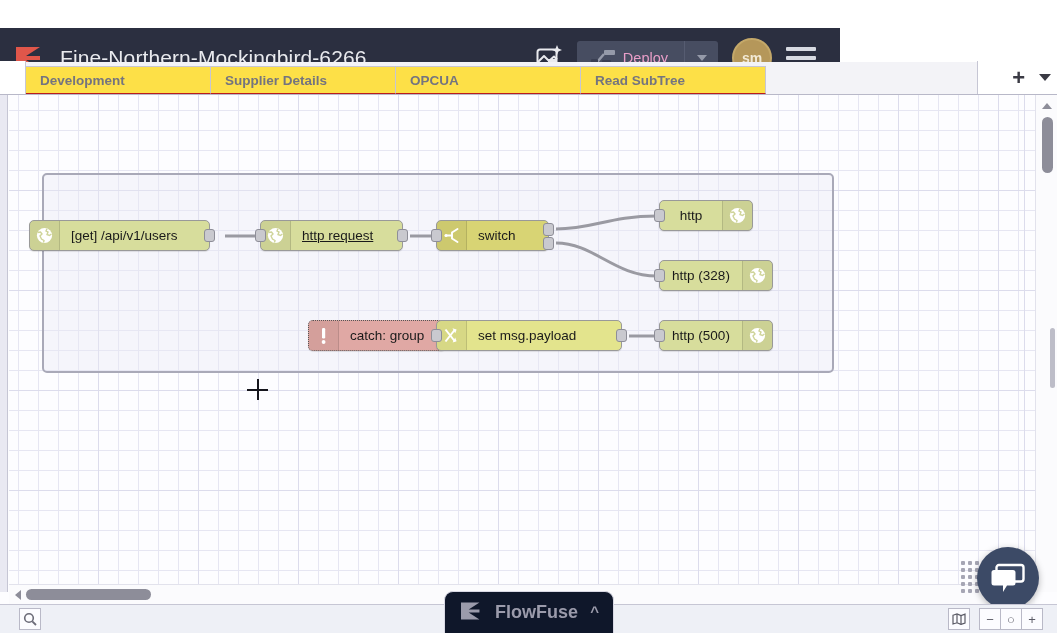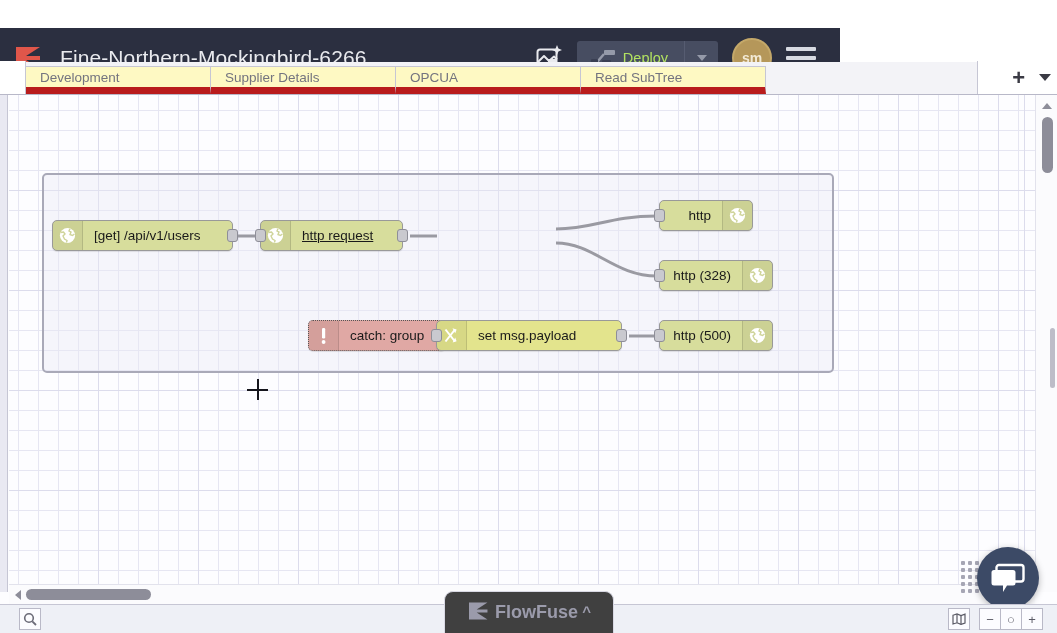--- a/index.html
+++ b/index.html
@@ -38,21 +38,21 @@
     cursor: pointer;
   }
   .deploy-btn {
     display: flex; align-items: center;
     height: 34px; background: #4a5064;
     border-radius: 3px; margin: 0 14px 0 6px;
     cursor: default; opacity: .92;
   }
   .deploy-ico { padding: 0 6px 0 14px; display:flex; align-items:center; }
   .deploy-label {
-    color: #bef264; font-size: 14.5px; padding-right: 16px;
+    color: #f9a8d4; font-size: 14.5px; padding-right: 16px;
   }
   .deploy-caret {
     border-left: 1px solid #5a6076;
     height: 34px; width: 34px;
     display: flex; align-items: center; justify-content: center;
   }
   .caret-down {
     width: 0; height: 0;
     border-left: 5px solid transparent;
     border-right: 5px solid transparent;
@@ -80,29 +80,30 @@
   .tabbar {
     position: absolute; top: 62px; left: 0;
     width: 1057px; height: 33px;
     background: #f3f3f7;
     border-bottom: 1px solid #b8b8c8;
     display: flex; align-items: flex-end;
   }
   .tab-left-pad { width: 26px; height: 33px; border-right: 1px solid #c6c6d4; background:#fff; }
   .tab {
     height: 28px; width: 185px;
-    background: #fef9c3;
+    background: #fde047;
     border: 1px solid #c6c6d4;
-    border-bottom: 7px solid #b91c1c;
+    border-bottom: 1px solid #b91c1c;
     border-left: none;
     display: flex; align-items: center;
     padding-left: 14px;
     color: #74747f; font-size: 13.5px;
     cursor: pointer;
     position: relative;
+    font-weight: bold;
   }
   .tab:first-of-type { border-left: 1px solid #c6c6d4; }
   .tab.active {
     background: #fff; height: 33px;
     color: #2e2e38; font-weight: 700;
     border-bottom: 1px solid #fff;
     z-index: 2;
   }
   .tab-actions {
     margin-left: auto; display: flex; align-items: center;
@@ -188,21 +189,21 @@
   .node .nicon.right {
     border-right: none;
     border-left: 1px solid rgba(0,0,0,.12);
     border-radius: 0 4px 4px 0;
     order: 2;
   }
   .node .nlabel {
     padding: 0 11px; white-space: nowrap;
     flex: 1 1 auto;
   }
-  .node .nlabel.ralign { text-align: right; }
+  .node .nlabel.ralign { text-align: center; }
 
   .node.switch { background: #d8d474; }
   .node.change { background: #e3e48d; }
   .node.catch  { background: #e0a8a4; margin-left: 48px; }
 
   
   .port {
     position: absolute;
     width: 11px; height: 13px;
     background: #c9c9cf;
@@ -311,26 +312,26 @@
     background: #3c4a66;
     display: flex; align-items: center; justify-content: center;
     cursor: pointer;
     box-shadow: 0 2px 7px rgba(0,0,0,.28);
   }
 
   
   .ff-widget {
     position: absolute; left: 444px; bottom: 0;
     width: 170px; height: 42px;
-    background: #404040;
+    background: #0f172a;
     border: 1px solid #d9d9e4;
     border-bottom: none;
     border-radius: 9px 9px 0 0;
     display: flex; align-items: center; justify-content: center;
-    gap: 4px; cursor: pointer;
+    gap: 12px; cursor: pointer;
     z-index: 5;
   }
   .ff-text { color: #9b9bab; font-size: 18px; font-weight: 700; }
   .ff-caret {
     color: #9b9bab; font-size: 15px; font-weight: 700;
     transform: translateY(-1px);
   }
 </style>
 </head>
 <body>
@@ -400,21 +401,21 @@
 
     <svg class="wires">
       <path d="M216,141 C232,141 240,141 252,141"></path>
       <path d="M401,141 C412,141 418,141 428,141"></path>
       <path d="M547,134 C585,134 600,121 648,121"></path>
       <path d="M547,148 C585,148 605,181 648,181"></path>
       <path d="M396,241 C412,241 418,241 428,241"></path>
       <path d="M620,241 C634,241 638,241 648,241"></path>
     </svg>
 
-    <div class="node" style="left:43px; top:125px; width:181px;">
+    <div class="node" style="left:20px; top:125px; width:181px;">
       <div class="nicon">
         <svg width="17" height="17" viewBox="0 0 17 17">
           <circle cx="8.5" cy="8.5" r="7.6" fill="#fff"></circle>
           <path d="M1.6 5.5 L4.5 5 L6 7 L4 9 L5.5 12 L8 13.5 L7.5 15.5 M11 1.8 L10 4 L12 5 L11 7.5 L13.5 8.5 L15.4 7" stroke="#cfd49a" stroke-width="1.4" fill="none"></path>
         </svg>
       </div>
       <div class="nlabel">[get] /api/v1/users</div>
       <span class="port out" style="top:8px;"></span>
     </div>
 
@@ -423,20 +424,32 @@
         <svg width="17" height="17" viewBox="0 0 17 17">
           <circle cx="8.5" cy="8.5" r="7.6" fill="#fff"></circle>
           <path d="M1.6 5.5 L4.5 5 L6 7 L4 9 L5.5 12 L8 13.5 L7.5 15.5 M11 1.8 L10 4 L12 5 L11 7.5 L13.5 8.5 L15.4 7" stroke="#cfd49a" stroke-width="1.4" fill="none"></path>
         </svg>
       </div>
       <div class="nlabel">http request</div>
       <span class="port in" style="top:8px;"></span>
       <span class="port out" style="top:8px;"></span>
     </div>
 
+    <div class="node switch" style="left:427px; top:125px; width:113px;">
+      <div class="nicon">
+        <svg width="17" height="17" viewBox="0 0 17 17">
+          <path d="M14.5 2 L9 5.5 M14.5 15 L9 11.5 M9 5.5 L9 11.5 M9 8.5 L3 8.5" stroke="#fff" stroke-width="1.9" fill="none" stroke-linecap="round"></path>
+          <circle cx="3" cy="8.5" r="1.6" fill="#fff"></circle>
+        </svg>
+      </div>
+      <div class="nlabel">switch</div>
+      <span class="port in" style="top:8px;"></span>
+      <span class="port out" style="top:2px;"></span>
+      <span class="port out" style="top:16px;"></span>
+    </div>
 
     <div class="node" style="left:650px; top:105px; width:94px;">
       <div class="nicon right">
         <svg width="17" height="17" viewBox="0 0 17 17">
           <circle cx="8.5" cy="8.5" r="7.6" fill="#fff"></circle>
           <path d="M1.6 5.5 L4.5 5 L6 7 L4 9 L5.5 12 L8 13.5 L7.5 15.5 M11 1.8 L10 4 L12 5 L11 7.5 L13.5 8.5 L15.4 7" stroke="#cfd49a" stroke-width="1.4" fill="none"></path>
         </svg>
       </div>
       <div class="nlabel ralign">http</div>
       <span class="port in" style="top:8px;"></span>

